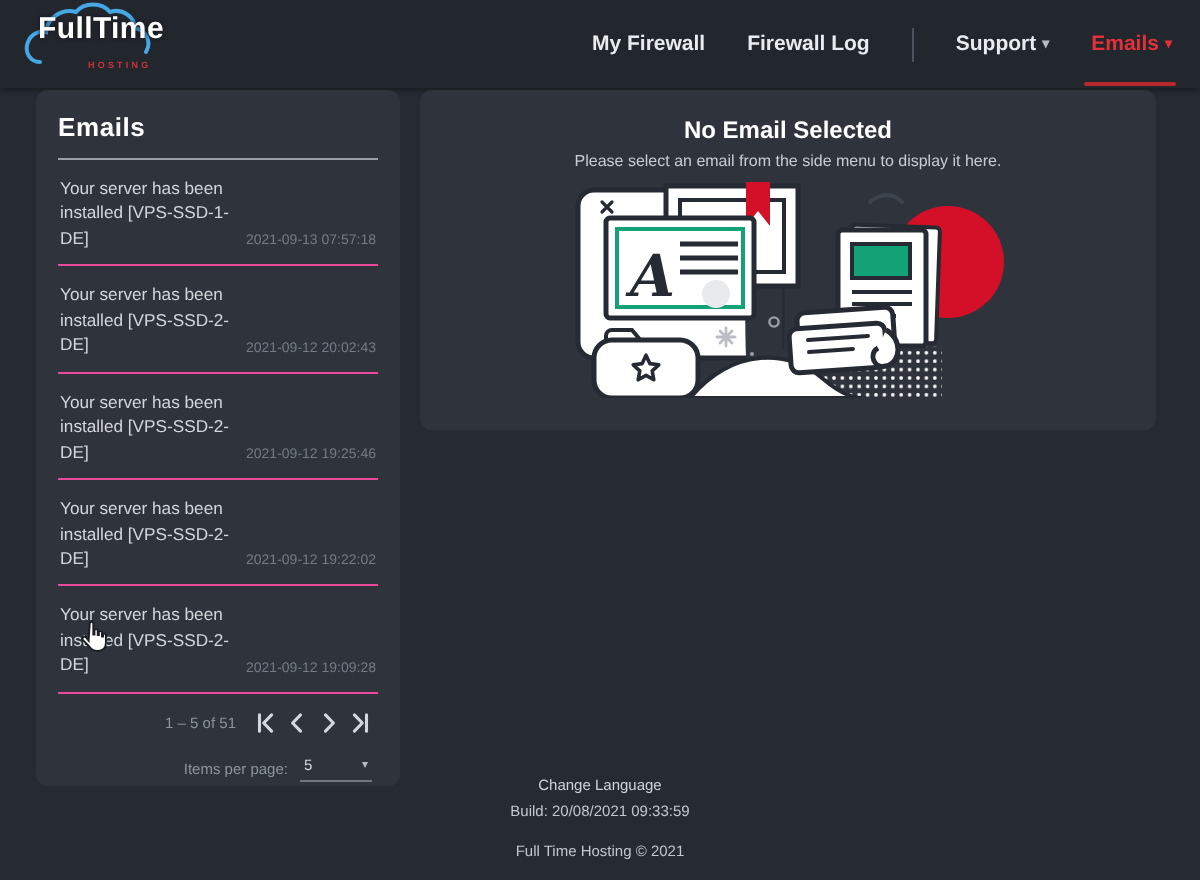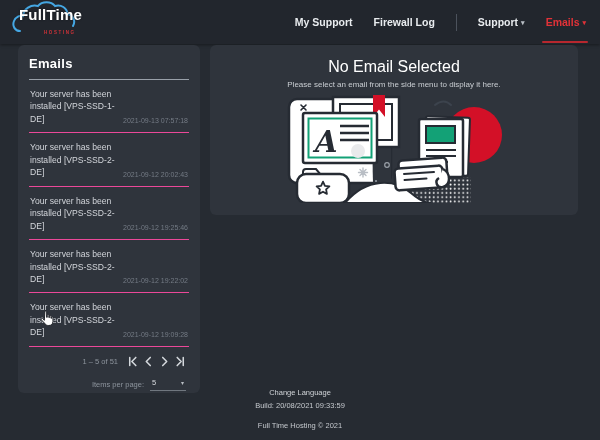--- a/index.html
+++ b/index.html
@@ -84,21 +84,21 @@
     color:#d7dade; cursor:pointer;
   }
   .ipp-caret { font-size:6px; color:#b7bcc2; }
 
   
   .main-panel {
     position:absolute; left:210px; top:45px; width:368px; height:170px;
     background:#2f343c; border-radius:6px;
     text-align:center; padding-top:13px; overflow:hidden;
   }
-  .main-title { font-size:16px; font-weight:400; }
+  .main-title { font-size:12px; font-weight:700; }
   .main-subtitle { font-size:8px; color:#c9cdd2; margin-top:4px; }
   .illustration { margin-top:6px; }
 
   
   .footer { position:absolute; left:0; top:388px; width:600px; text-align:center; }
   .footer-link { display:block; font-size:7.5px; color:#d0d4d8; text-decoration:none; cursor:pointer; }
   .footer-build { font-size:7.5px; color:#c4c8cd; margin-top:4px; }
   .footer-copy { font-size:7.5px; color:#c4c8cd; margin-top:11px; }
 
   
@@ -111,21 +111,21 @@
 
   <header class="topbar">
     <div class="logo">
       <svg class="logo-cloud" width="66" height="34" viewBox="0 0 66 34">
         <path d="M8 30 C3 30 0 25 2 20 C3.5 16 8 14 11 15 C11.5 8 19 3 26 5 C30 0 39 0 43 5 C49 3 55 7 55.5 13 C61 14 64 20 61 25" fill="none" stroke="#45a7e3" stroke-width="2" stroke-linecap="round"></path>
       </svg>
       <div class="logo-name">FullTime</div>
       <div class="logo-sub">HOSTING</div>
     </div>
     <nav class="nav">
-      <a class="nav-item">My Support</a>
+      <a class="nav-item">My Firewall</a>
       <a class="nav-item">Firewall Log</a>
       <span class="nav-divider"></span>
       <a class="nav-item"><span>Support</span><span class="caret">▾</span></a>
       <a class="nav-item active"><span>Emails</span><span class="caret">▾</span><span class="account-underline"></span></a>
     </nav>
   </header>
 
   <aside class="sidebar">
     <div class="sidebar-title">Emails</div>
     <div class="sidebar-title-rule"></div>

